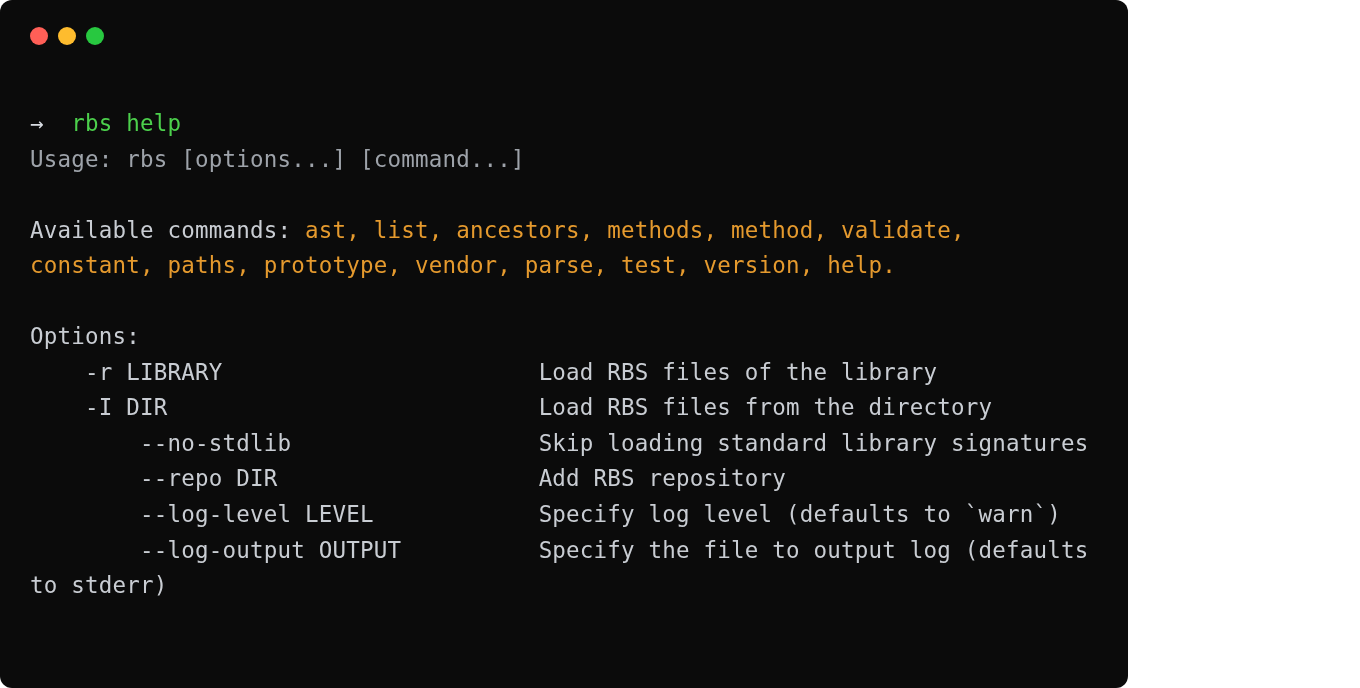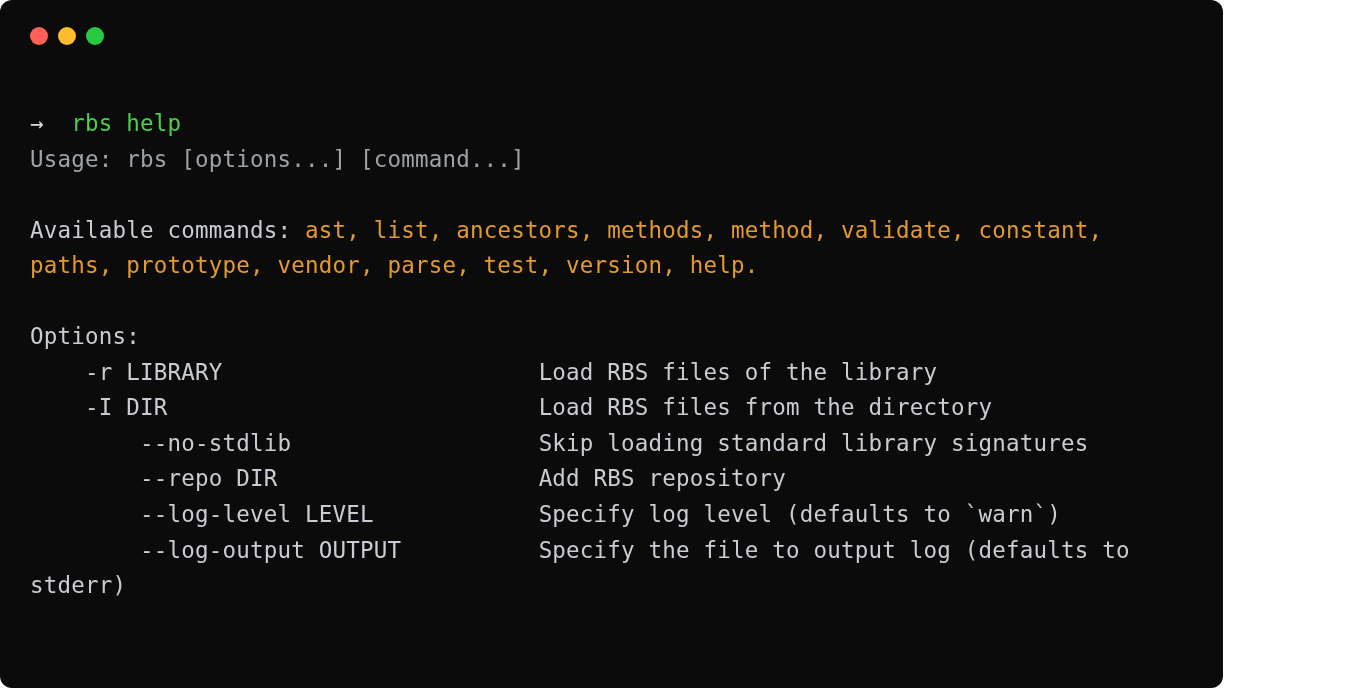--- a/index.html
+++ b/index.html
@@ -10,21 +10,21 @@
     body {
       background: #ffffff;
       padding: 0;
       width: 1360px;
       height: 688px;
       overflow: hidden;
     }
     .terminal-window {
       background: #0b0b0b;
       border-radius: 12px;
-      width: 1223px;
+      width: 1128px;
       height: 688px;
       padding: 0;
       overflow: hidden;
       font-family: "SF Mono", ui-monospace, Menlo, Monaco, Consolas, monospace;
       position: relative;
     }
     .titlebar {
       display: flex;
       align-items: center;
       gap: 10px;

